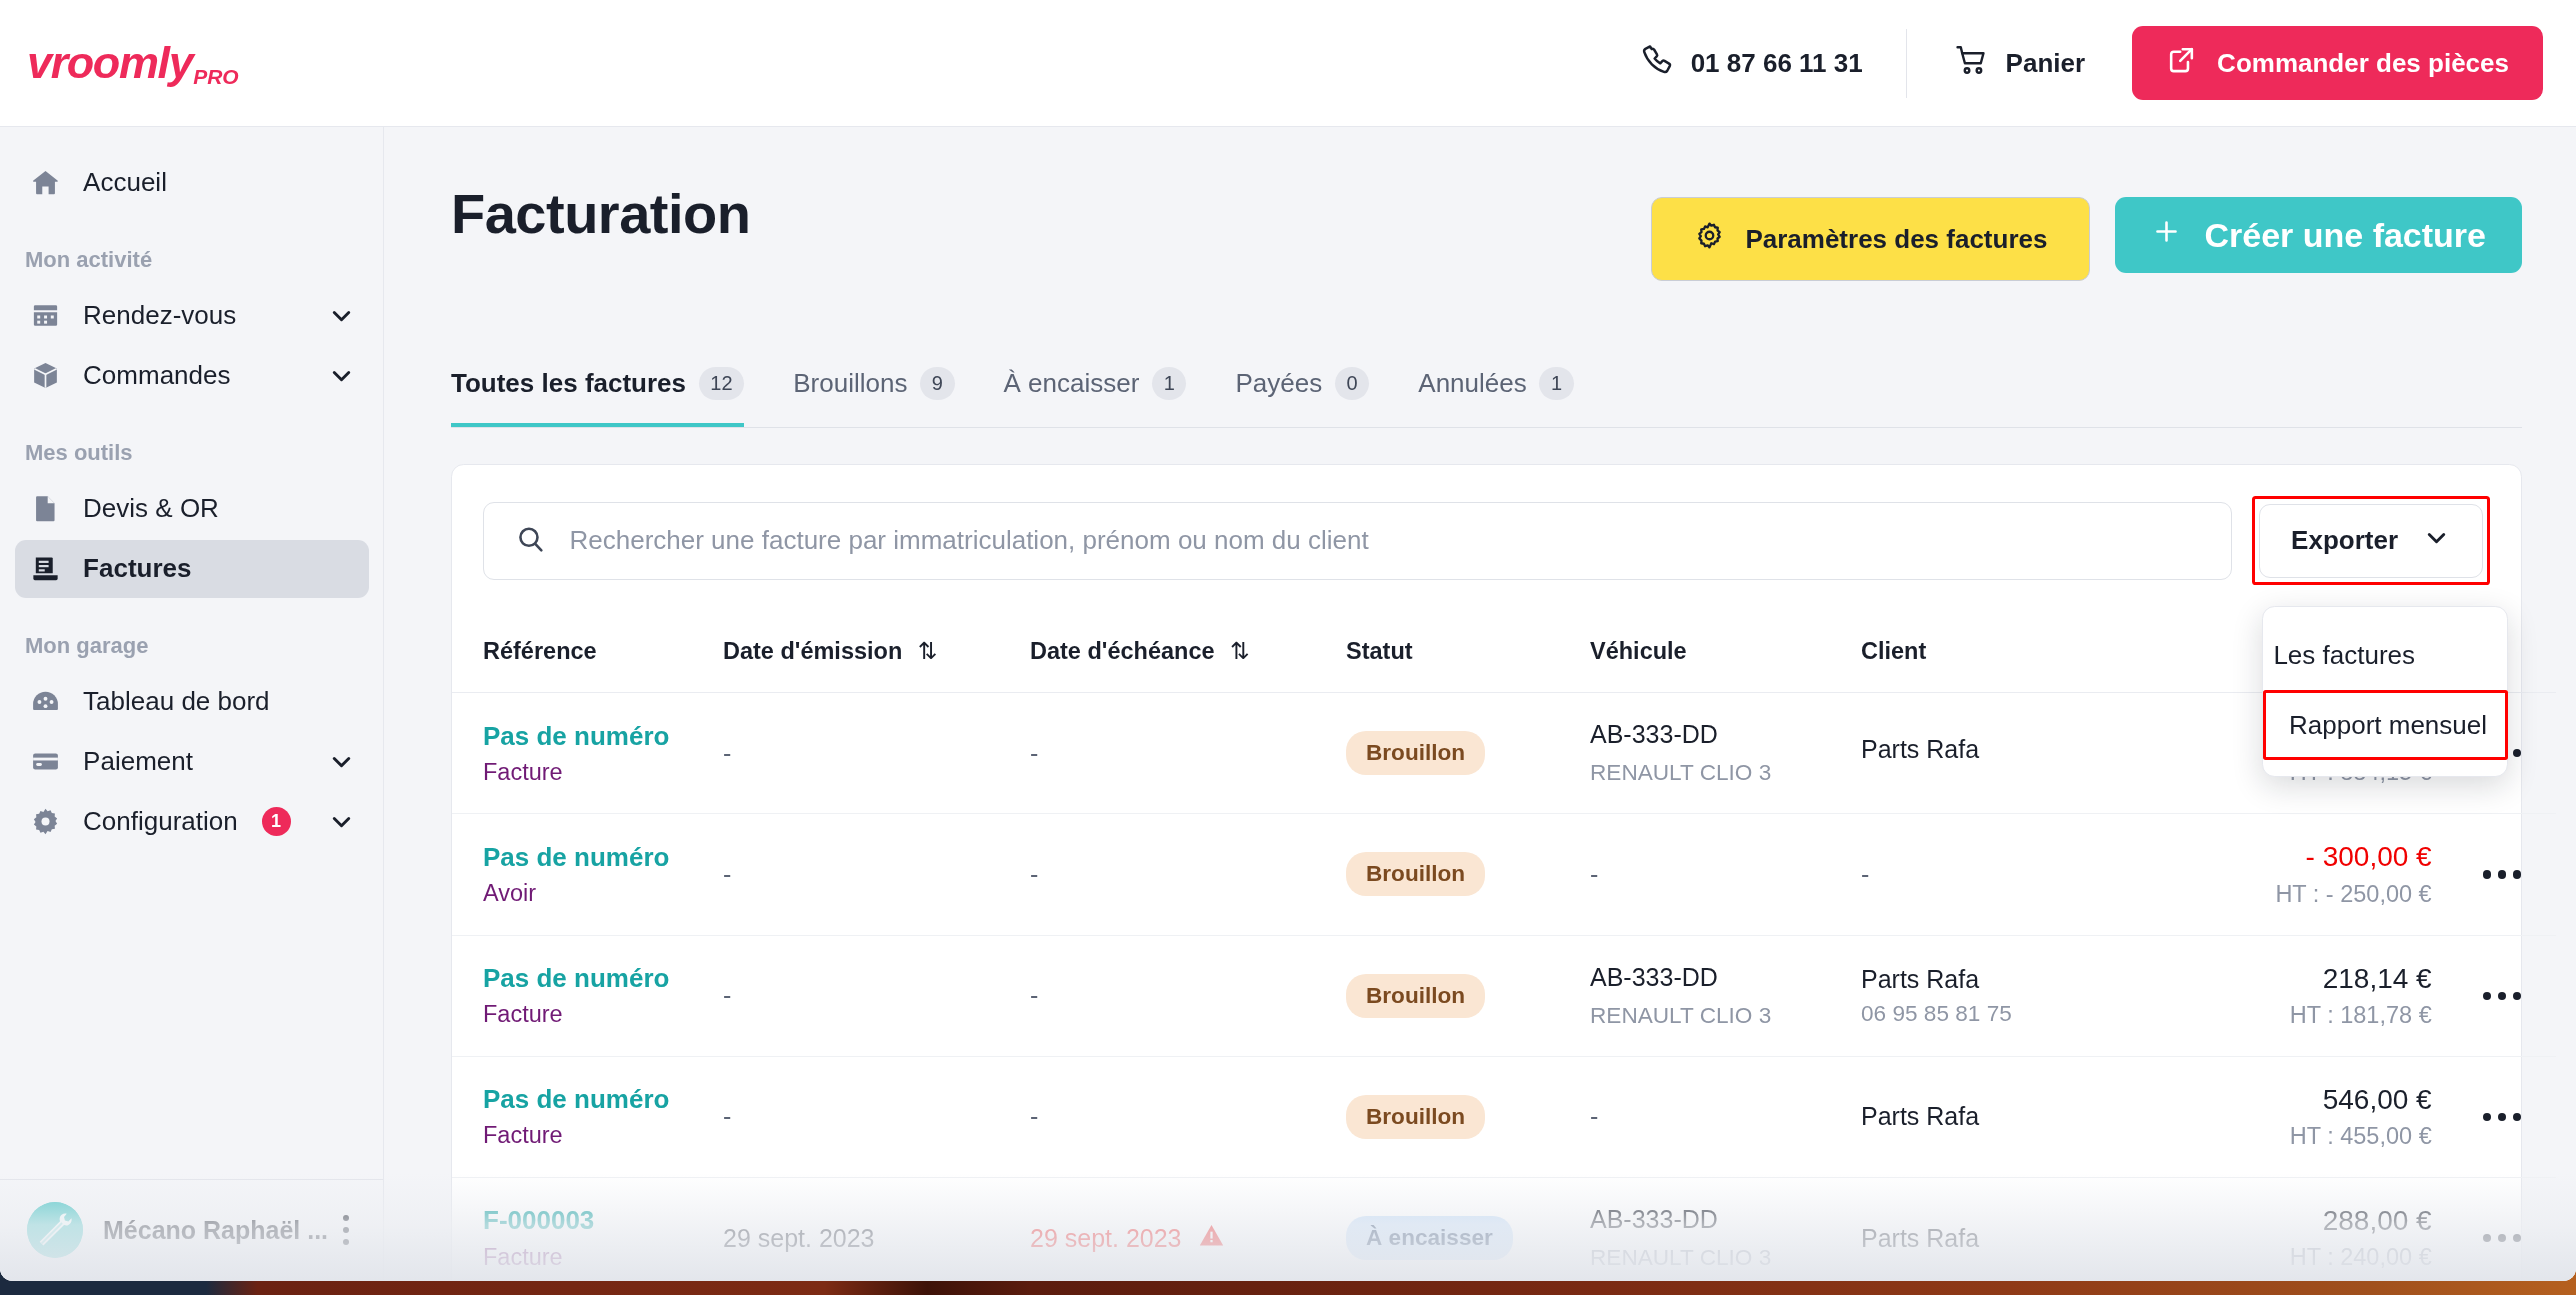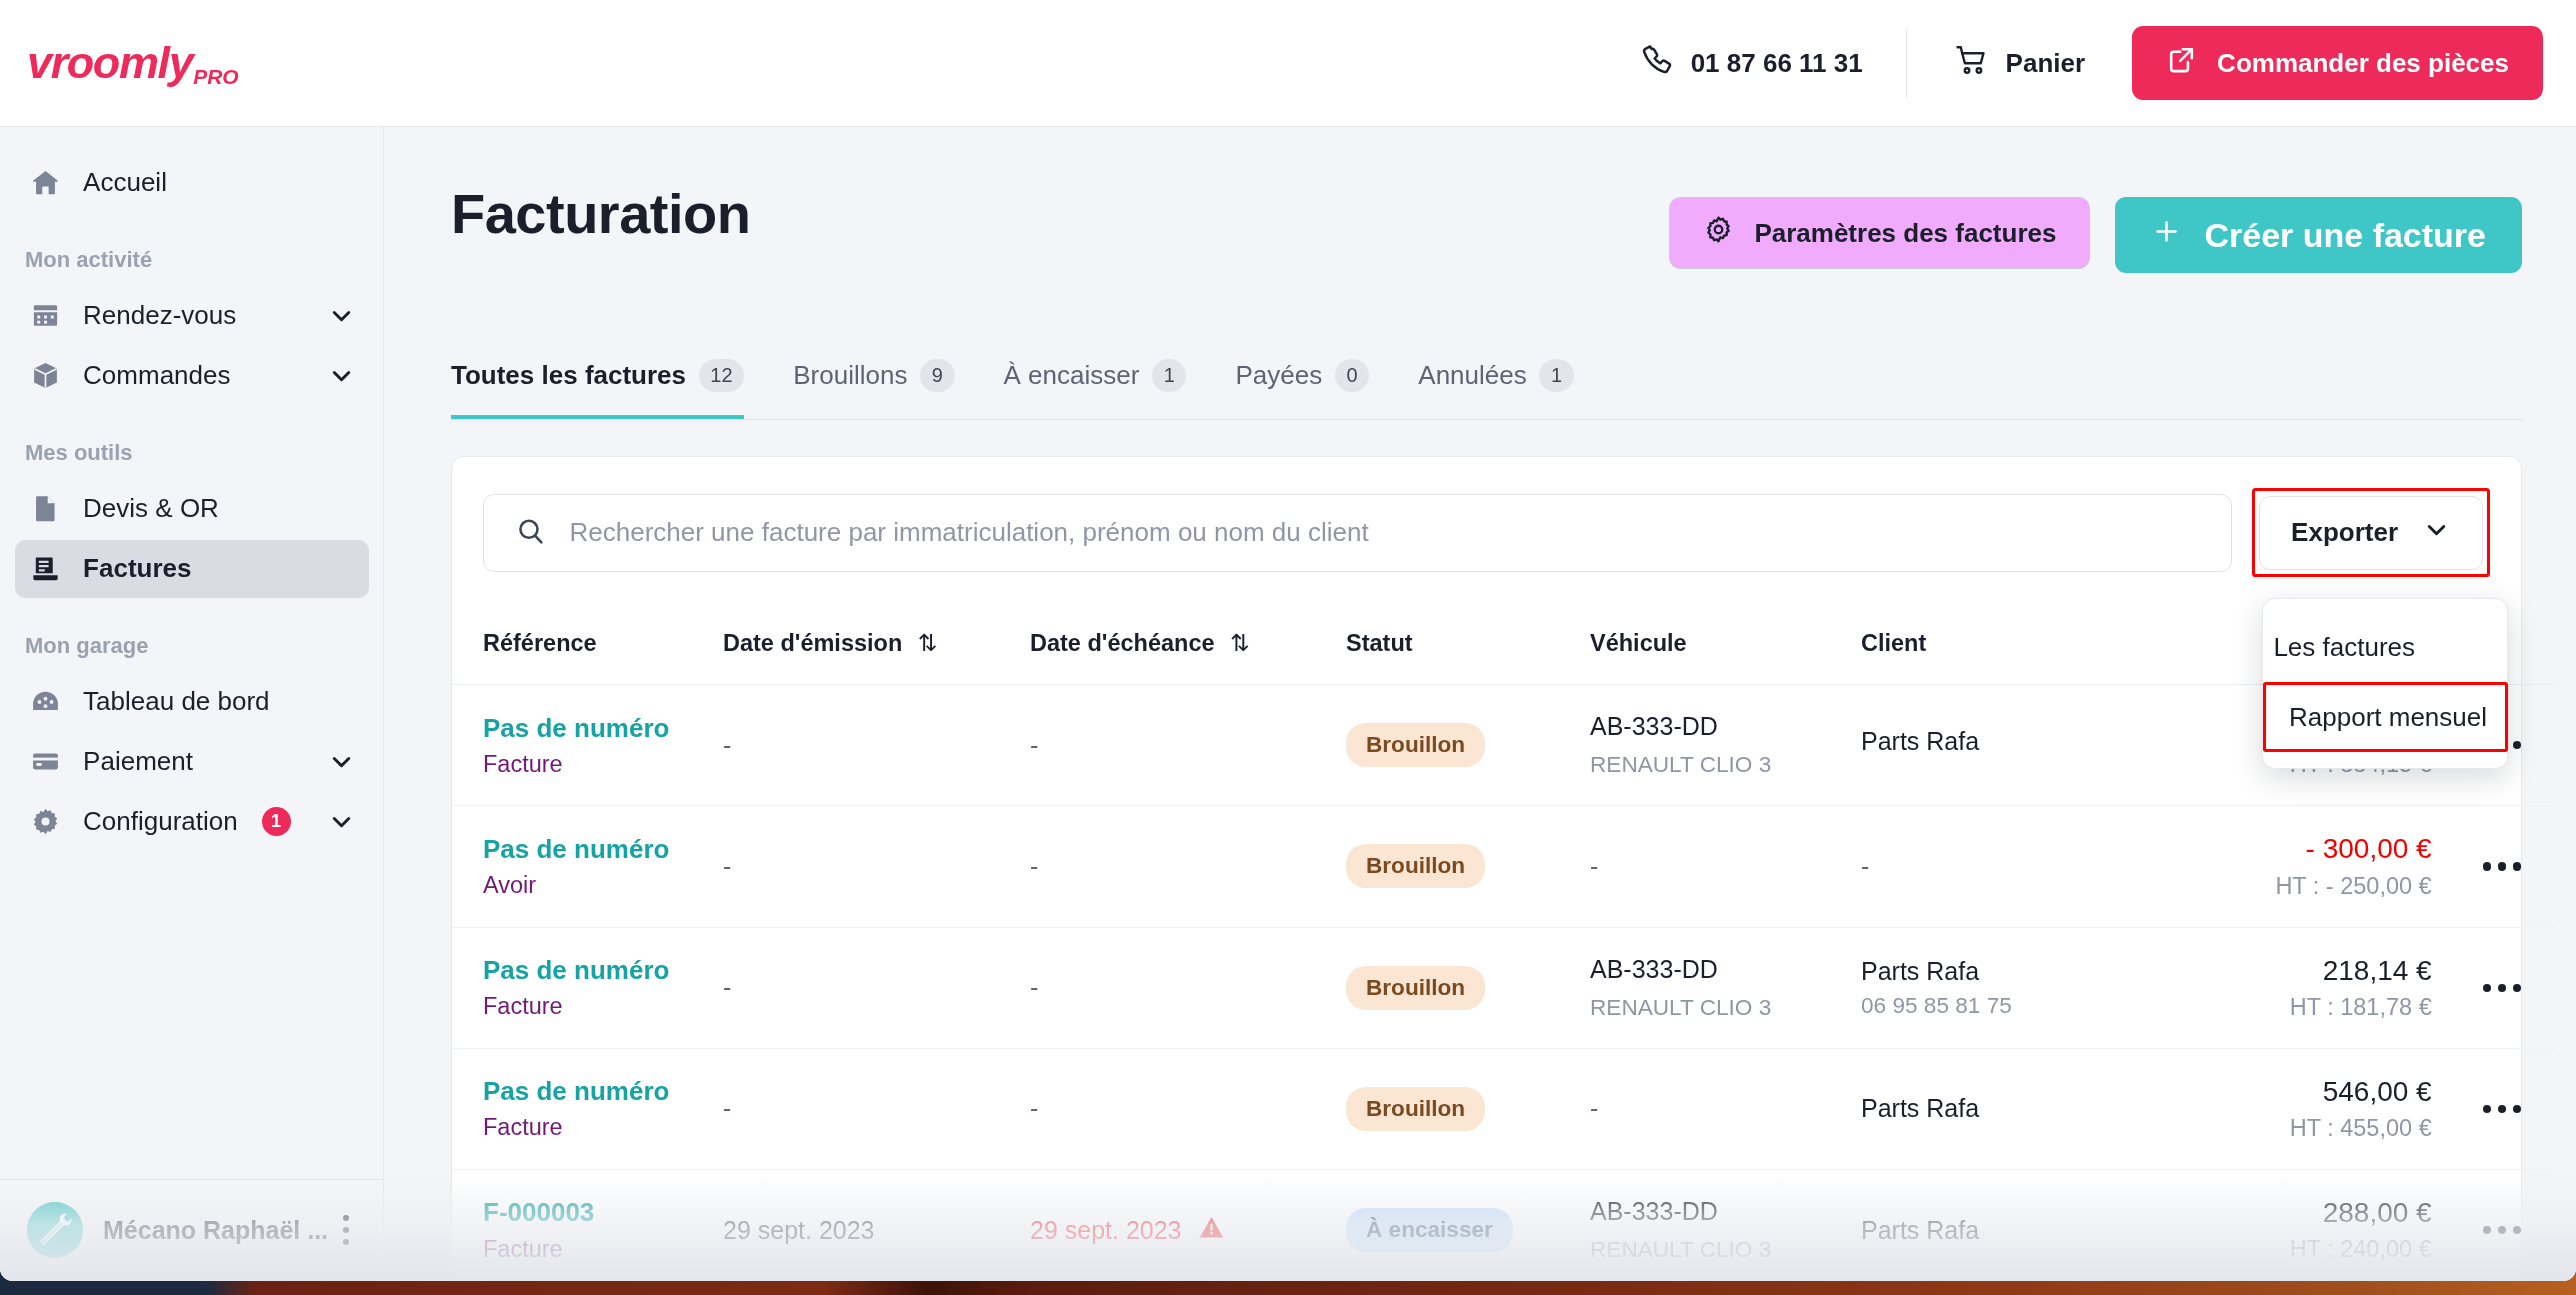--- a/index.html
+++ b/index.html
@@ -107,23 +107,23 @@
   
   .main {
     position: absolute; left: 384px; top: 127px;
     width: 2192px; height: 1153px; background: #F4F5F8; overflow: hidden;
   }
   .page-head { display: flex; align-items: flex-start; padding: 54px 54px 0 67px; }
   .page-title { font-size: 56px; font-weight: bold; letter-spacing: -0.5px; }
   .head-actions { margin-left: auto; display: flex; gap: 25px; padding-top: 16.3px; }
   .btn-outline {
     display: flex; align-items: center; gap: 20px;
-    background: #f0abfc; border: 0.9px solid #C9CDD6; border-radius: 11px;
+    background: #fde047; border: 0.9px solid #C9CDD6; border-radius: 11px;
     font-family: inherit; font-size: 26px; font-weight: bold; color: #1A1F2B;
-    height: 72px; padding: 0 33px; cursor: pointer;
+    height: 84px; padding: 0 42px; cursor: pointer;
   }
   .btn-teal {
     display: flex; align-items: center; gap: 22px;
     background: #3FC7C7; border: none; border-radius: 11px;
     font-family: inherit; font-size: 34px; font-weight: bold; color: #fff;
     height: 76px; padding: 0 36px; cursor: pointer;
   }
 
   .tabs {
     display: flex; align-items: flex-end; gap: 49px;

